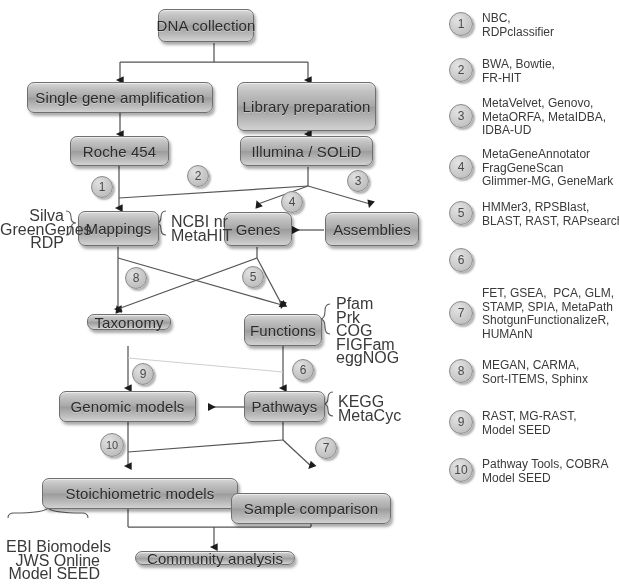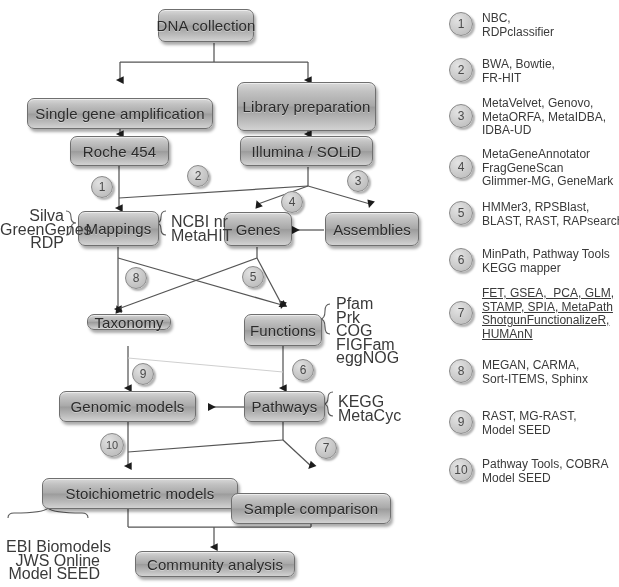--- a/index.html
+++ b/index.html
@@ -166,21 +166,21 @@
       <path d="M330,304 q-5,0 -5,7 q0,8 -5,8 q5,0 5,8 q0,7 5,7"></path>
 
       <path d="M333,392 q-5,0 -5,6 q0,6 -5,6 q5,0 5,6 q0,6 5,6"></path>
 
       <path d="M8,518 q0,-5 6,-5 q30,0 34,-5 q4,5 34,5 q6,0 6,5"></path>
     </g>
   </svg>
 
   <div class="node" style="left:158px;top:9px;width:96px;height:33px;">DNA collection</div>
 
-  <div class="node" style="left:27px;top:98px;width:186px;height:31px;">Single gene amplification</div>
+  <div class="node" style="left:27px;top:82px;width:186px;height:31px;">Single gene amplification</div>
 
   <div class="node" style="left:237px;top:82px;width:139px;height:49px;">Library preparation</div>
 
   <div class="node" style="left:70px;top:136px;width:99px;height:30px;">Roche 454</div>
 
   <div class="node" style="left:240px;top:136px;width:133px;height:30px;">Illumina / SOLiD</div>
 
   <div class="node" style="left:78px;top:211px;width:81px;height:35px;">Mappings</div>
 
   <div class="node" style="left:224px;top:212px;width:68px;height:34px;">Genes</div>
@@ -192,21 +192,21 @@
   <div class="node" style="left:244px;top:314px;width:78px;height:32px;">Functions</div>
 
   <div class="node" style="left:59px;top:391px;width:137px;height:31px;">Genomic models</div>
 
   <div class="node" style="left:244px;top:391px;width:81px;height:31px;">Pathways</div>
 
   <div class="node" style="left:42px;top:478px;width:196px;height:31px;">Stoichiometric models</div>
 
   <div class="node" style="left:231px;top:493px;width:160px;height:31px;">Sample comparison</div>
 
-  <div class="node" style="left:135px;top:551px;width:160px;height:26px;">Community analysis</div>
+  <div class="node" style="left:135px;top:551px;width:160px;height:14px;">Community analysis</div>
 
   <div class="circle" style="left:91px;top:176px;">1</div>
   <div class="circle" style="left:187px;top:165px;">2</div>
   <div class="circle" style="left:347px;top:170px;">3</div>
   <div class="circle" style="left:281px;top:191px;">4</div>
   <div class="circle" style="left:125px;top:267px;">8</div>
   <div class="circle" style="left:242px;top:266px;">5</div>
   <div class="circle" style="left:132px;top:363px;">9</div>
   <div class="circle" style="left:292px;top:359px;">6</div>
   <div class="circle wide" style="left:100px;top:433px;">10</div>
@@ -250,25 +250,23 @@
     <div class="legend-num" style="top:155px;">4</div>
     <div class="legend-text" style="top:148px;">MetaGeneAnnotator
 FragGeneScan
 Glimmer-MG, GeneMark</div>
 
     <div class="legend-num" style="top:201px;">5</div>
     <div class="legend-text" style="top:201px;">HMMer3, RPSBlast,
 BLAST, RAST, RAPsearch</div>
 
     <div class="legend-num" style="top:248px;">6</div>
-    <div class="legend-text" style="top:248px;">MinPath, Pathway Tools
-KEGG mapper</div>
 
     <div class="legend-num" style="top:301px;">7</div>
-    <div class="legend-text" style="top:287px;text-decoration:underline;">FET, GSEA,  PCA, GLM,
+    <div class="legend-text" style="top:287px;">FET, GSEA,  PCA, GLM,
 STAMP, SPIA, MetaPath
 ShotgunFunctionalizeR,
 HUMAnN</div>
 
     <div class="legend-num" style="top:359px;">8</div>
     <div class="legend-text" style="top:359px;">MEGAN, CARMA,
 Sort-ITEMS, Sphinx</div>
 
     <div class="legend-num" style="top:410px;">9</div>
     <div class="legend-text" style="top:410px;">RAST, MG-RAST,

